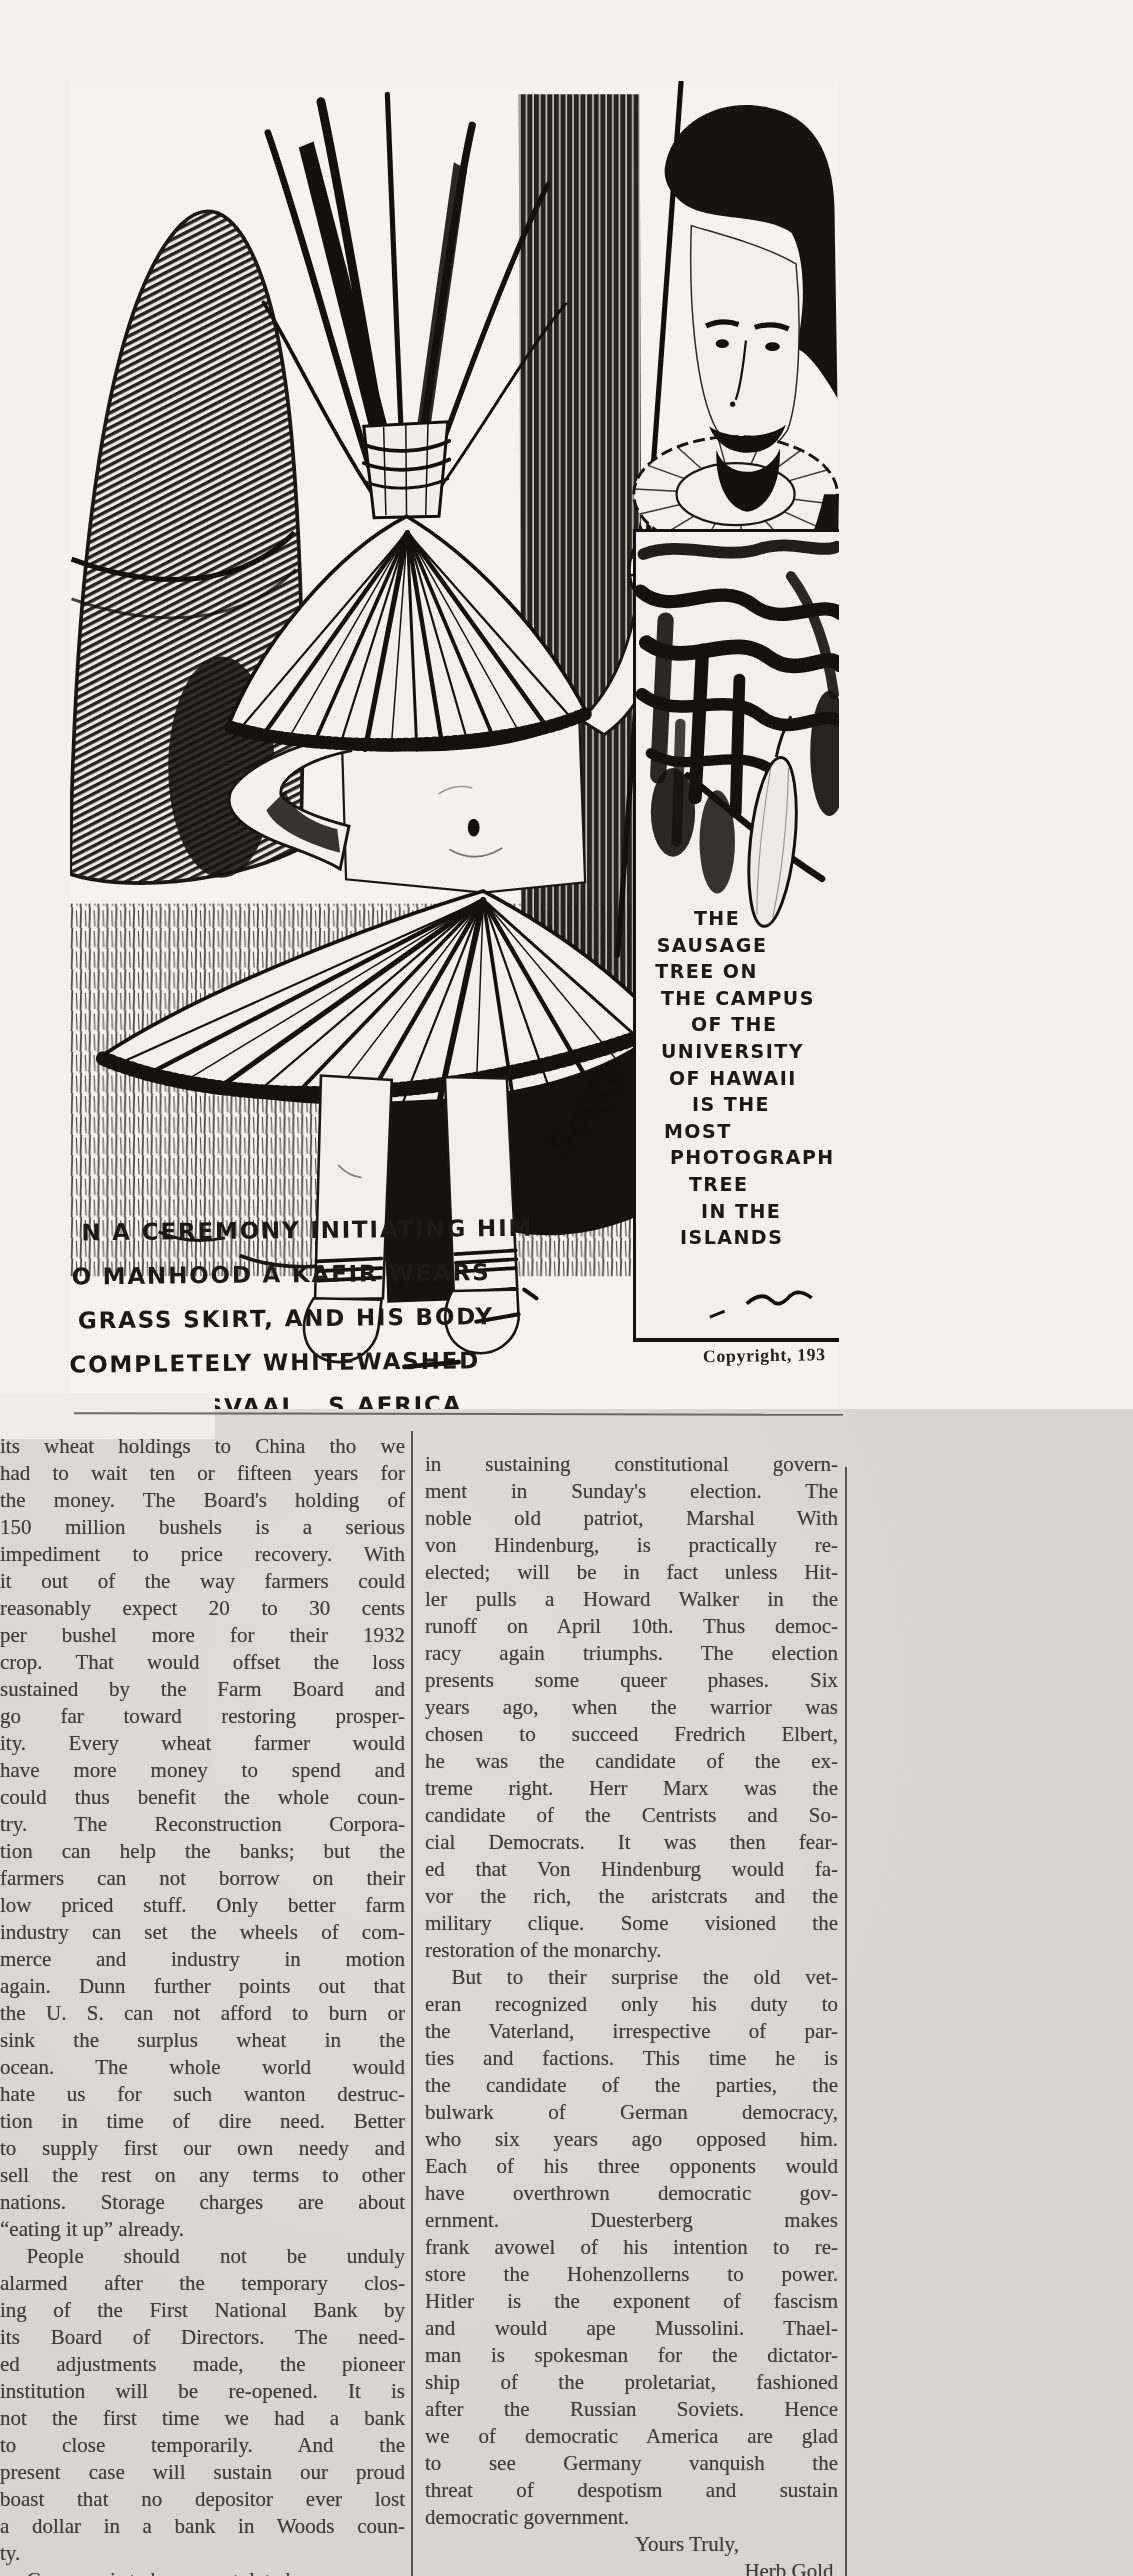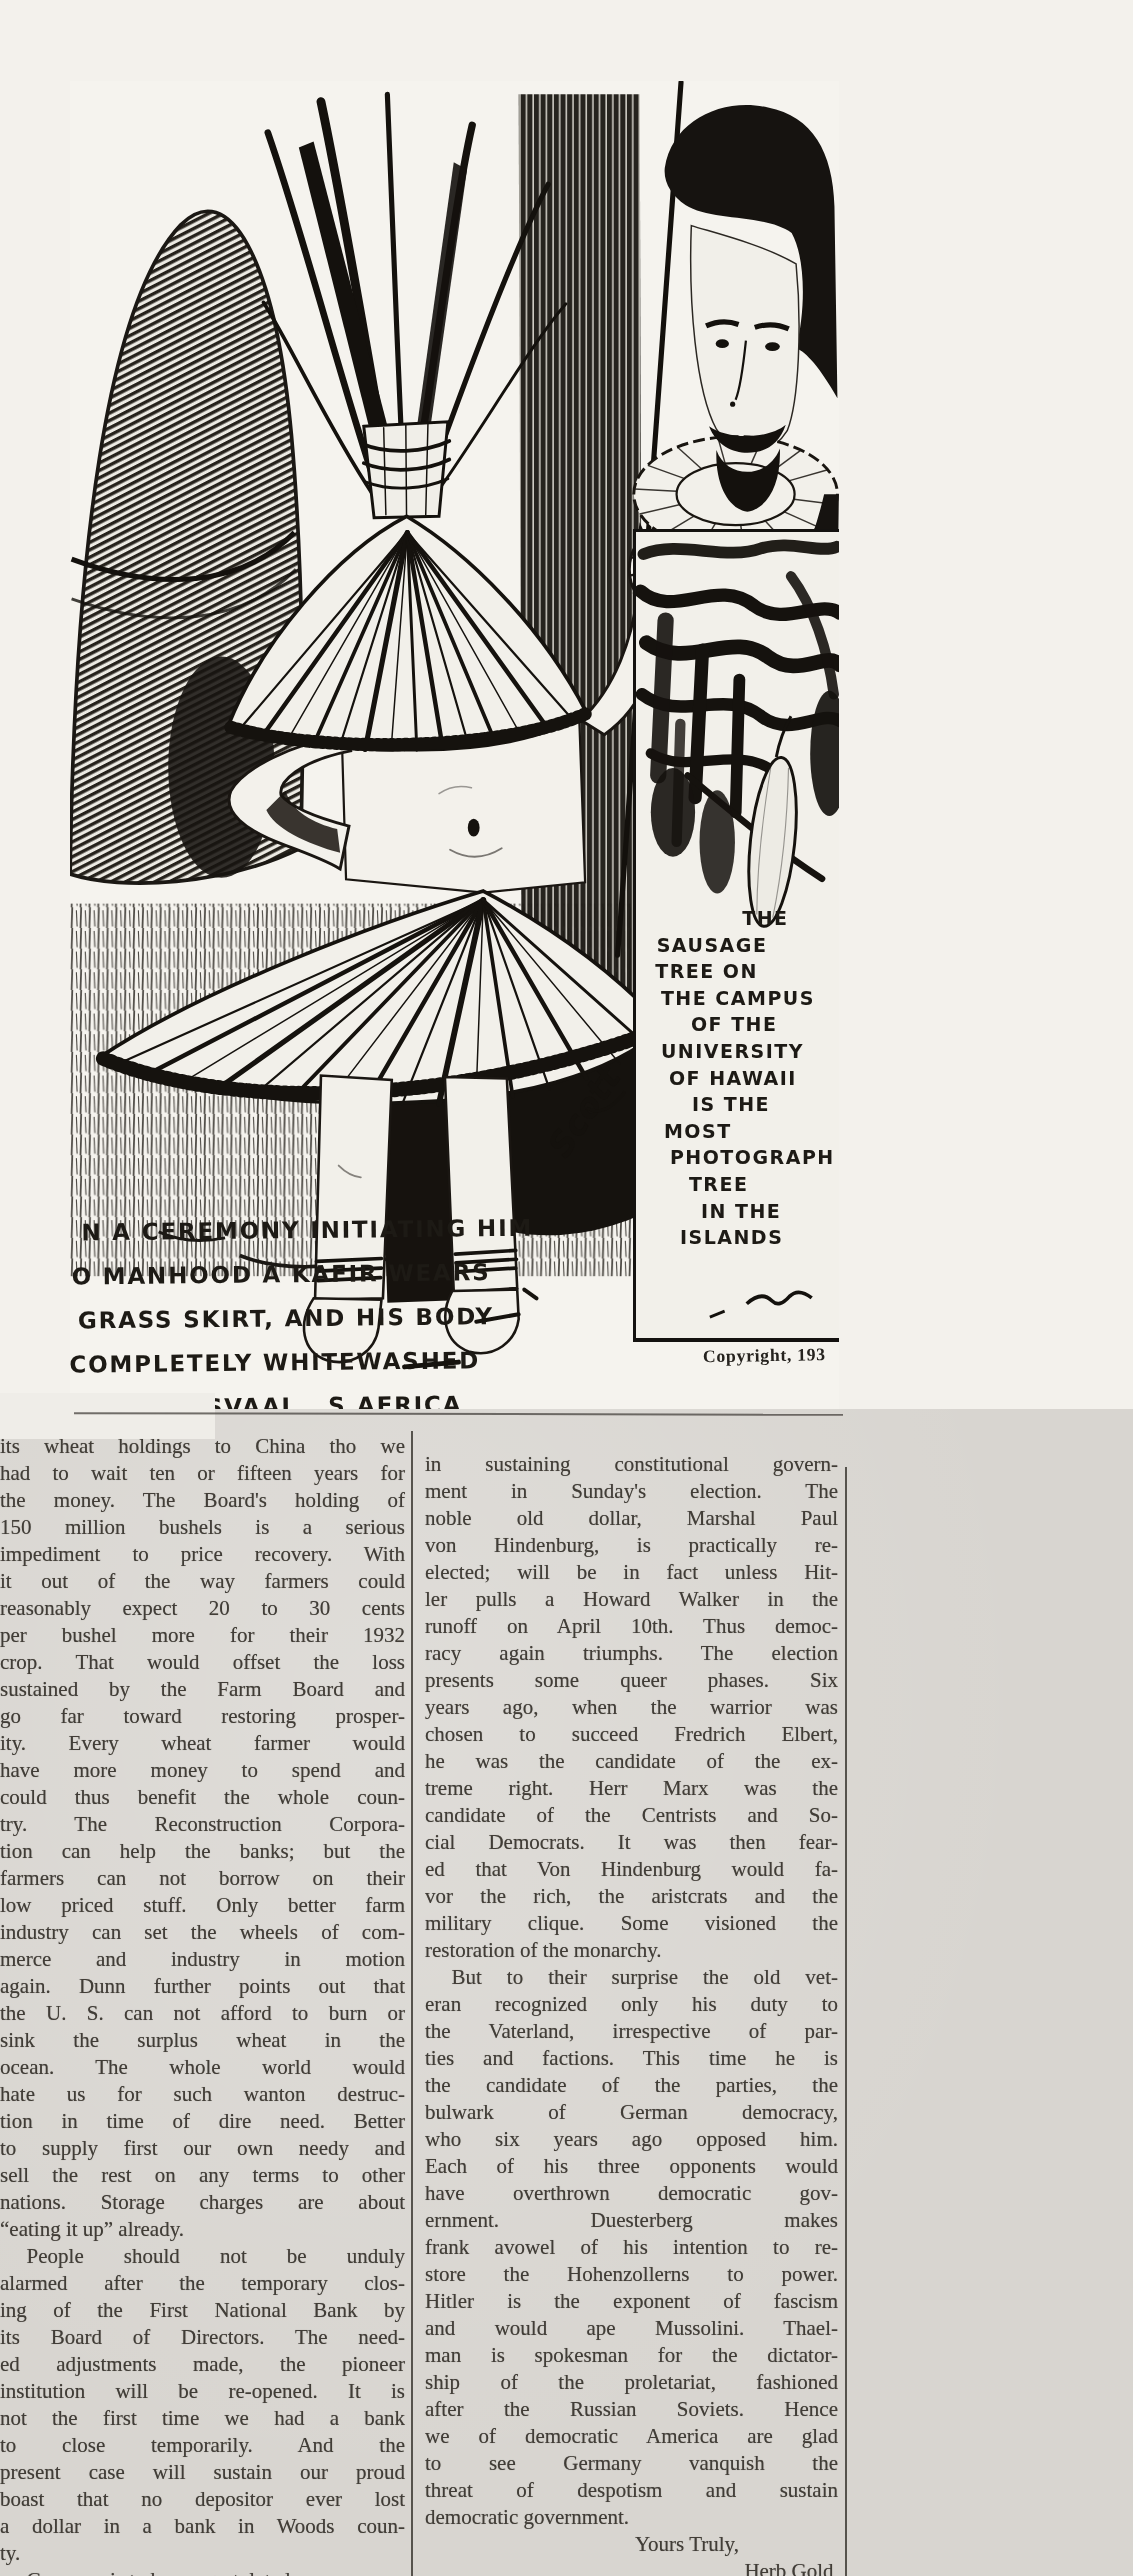--- a/index.html
+++ b/index.html
@@ -240,21 +240,21 @@
           <path d="M178,305 C180,280 186,262 192,248" fill="none" stroke="#15120e" stroke-width="4"></path>
           <ellipse cx="185" cy="420" rx="30" ry="115" fill="#edebe4" stroke="#15120e" stroke-width="4"></ellipse>
           <path d="M172,320 C168,390 168,460 174,520 M196,318 C202,390 202,460 196,522" fill="none" stroke="#15120e" stroke-width="1.5" opacity=".4"></path>
         </g>
         <g>
           <path d="M150,1046 q20,-18 34,-4 q10,10 24,-6 q12,-12 30,2" fill="none" stroke="#14110d" stroke-width="5"></path>
           <path d="M120,1056 l-20,8" stroke="#14110d" stroke-width="4"></path>
         </g>
       </svg>
       <div class="sausage-text hand">
-          <div class="st-line" style="margin-left: 49px; text-align: center;">THE</div>
+          <div class="st-line" style="margin-left: 49px;">THE</div>
           <div class="st-line" style="margin-left: 11.8px;">SAUSAGE</div>
           <div class="st-line" style="margin-left: 10.3px;">TREE ON</div>
           <div class="st-line" style="margin-left: 16px;">THE CAMPUS</div>
           <div class="st-line" style="margin-left: 46px;">OF THE</div>
           <div class="st-line" style="margin-left: 16px;">UNIVERSITY</div>
           <div class="st-line" style="margin-left: 24px;">OF HAWAII</div>
           <div class="st-line" style="margin-left: 47px;">IS THE</div>
           <div class="st-line" style="margin-left: 19px;">MOST</div>
           <div class="st-line" style="margin-left: 25px;">PHOTOGRAPH</div>
           <div class="st-line" style="margin-left: 44px;">TREE</div>
@@ -322,21 +322,21 @@
         <div class="art-line">present case will sustain our proud</div>
         <div class="art-line">boast that no depositor ever lost</div>
         <div class="art-line">a dollar in a bank in Woods coun-</div>
         <div class="art-line noj">ty.</div>
         <div class="art-line ind noj">Germany is to be congratulated</div>
       </div>
     <div class="col-divider"></div>
     <div class="col col-right">
         <div class="art-line">in sustaining constitutional govern-</div>
         <div class="art-line">ment in Sunday's election.   The</div>
-        <div class="art-line">noble old dollar,  Marshal  Paul</div>
+        <div class="art-line">noble old patriot,  Marshal  With</div>
         <div class="art-line">von Hindenburg, is practically re-</div>
         <div class="art-line">elected; will be in fact unless Hit-</div>
         <div class="art-line">ler pulls a Howard Walker in the</div>
         <div class="art-line">runoff on April 10th.  Thus democ-</div>
         <div class="art-line">racy again triumphs.  The election</div>
         <div class="art-line">presents some queer phases.   Six</div>
         <div class="art-line">years ago, when the warrior was</div>
         <div class="art-line">chosen to succeed Fredrich Elbert,</div>
         <div class="art-line">he was the candidate of the  ex-</div>
         <div class="art-line">treme right.  Herr Marx was the</div>

